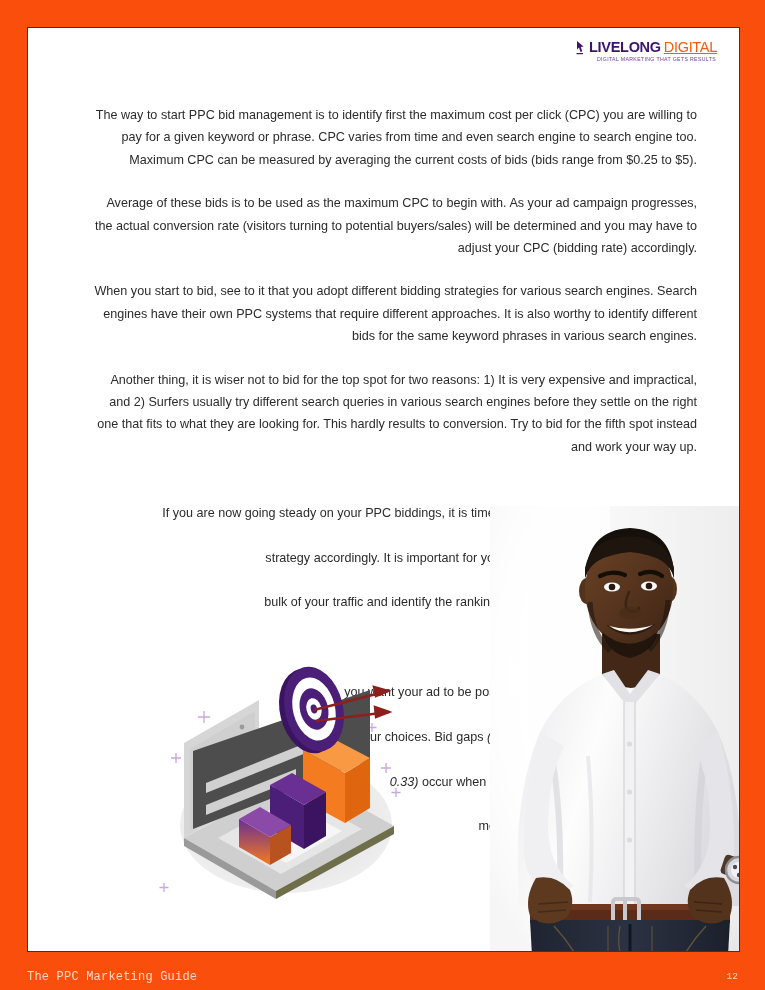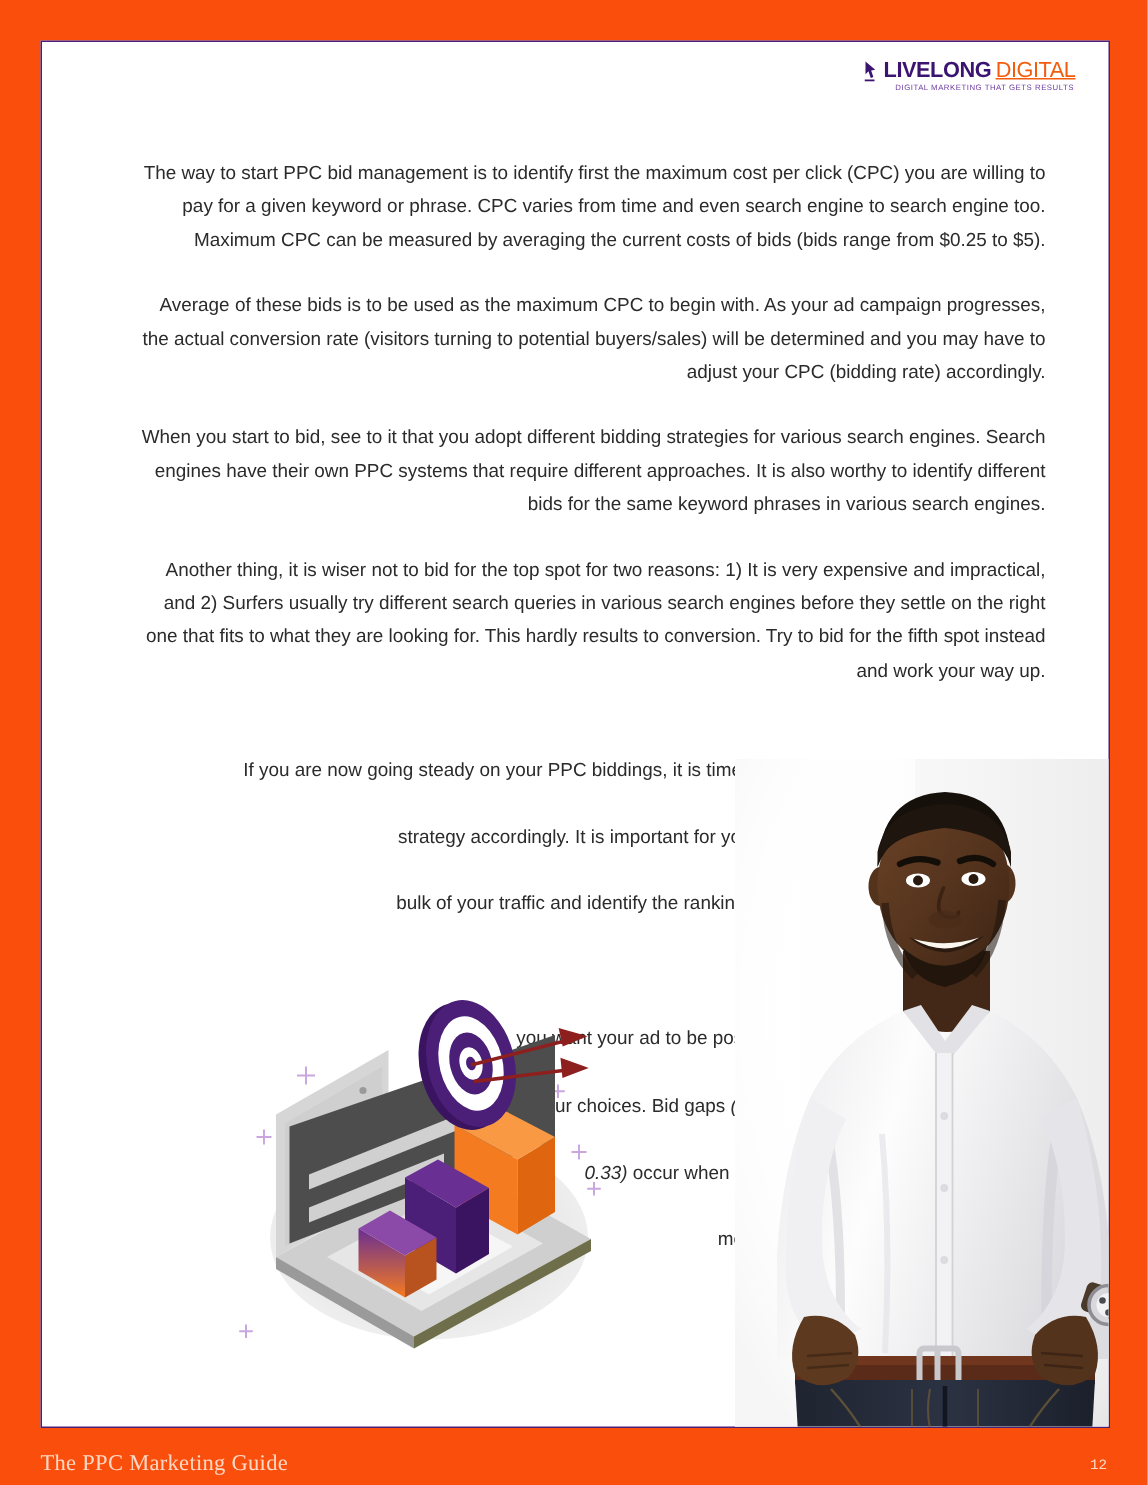--- a/index.html
+++ b/index.html
@@ -133,22 +133,22 @@
     bottom: 0;
     height: 27px;
     display: flex;
     align-items: center;
     justify-content: space-between;
     padding: 0 27px;
     box-sizing: border-box;
     z-index: 6;
   }
   #footer-title {
-    font-family: Liberation Serif, serif;
-    font-size: 15px;
+    font-family: Liberation Mono, monospace;
+    font-size: 12px;
     color: #ffd9c6;
     letter-spacing: 0.2px;
   }
   #footer-page-number {
     font-family: Liberation Mono, monospace;
     font-size: 9.5px;
     color: #ffd9c6;
   }
 </style>
 </head>

